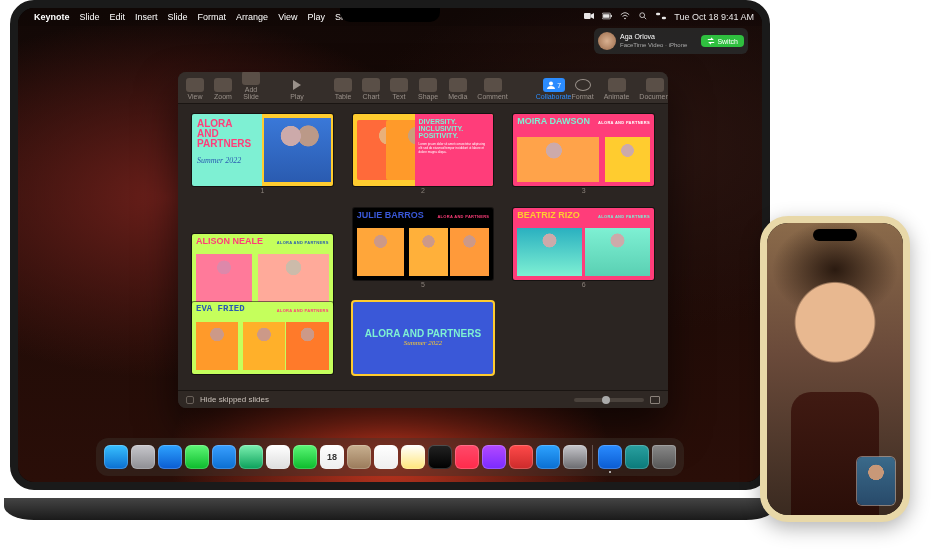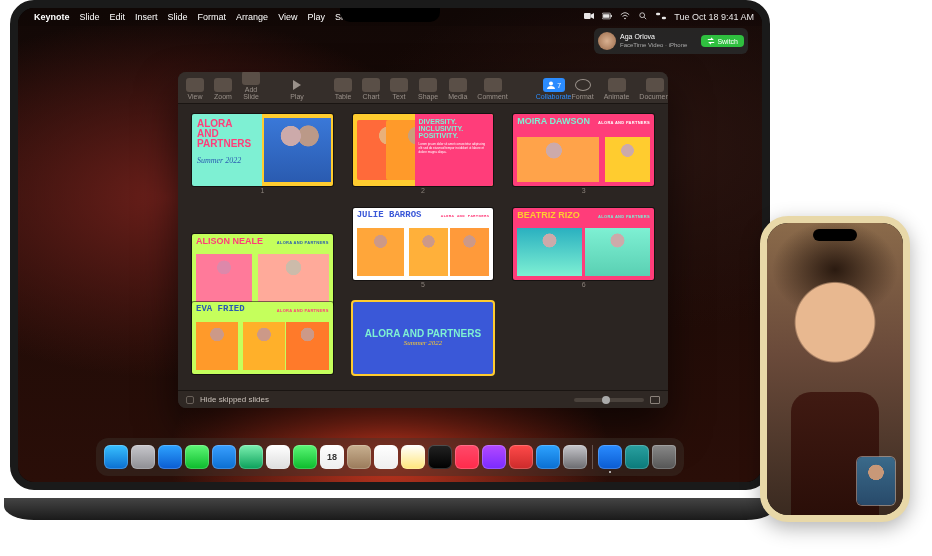--- a/index.html
+++ b/index.html
@@ -174,21 +174,21 @@
   
   .s4{background:#c5ff5c;margin-top:26px;}
   .s4 .title{left:4px;top:3px;color:#ff3d7a;font-size:9px;}
   .s4 .tag{right:4px;top:6px;color:#2a5bb0;}
   .s4 .pa{position:absolute;left:4px;bottom:4px;width:40%;height:66%;
     background:radial-gradient(circle at 50% 28%,#d8a 0 15%,transparent 16%),#ff7a9a;}
   .s4 .pb{position:absolute;right:4px;bottom:4px;width:50%;height:66%;
     background:radial-gradient(circle at 50% 28%,#cba 0 15%,transparent 16%),#ffaa9a;}
 
   
-  .s5{background:#ffffff;font-family:Liberation Mono, monospace;}
+  .s5{background:#000000;}
   .s5 .title{left:4px;top:3px;color:#3a58d8;font-size:9px;}
   .s5 .tag{right:4px;top:6px;color:#ff3d7a;}
   .s5 .pa{position:absolute;left:4px;bottom:4px;width:34%;height:66%;
     background:radial-gradient(circle at 50% 28%,#c98 0 15%,transparent 16%),#ffa63a;}
   .s5 .pb{position:absolute;left:40%;bottom:4px;width:28%;height:66%;
     background:radial-gradient(circle at 50% 28%,#c98 0 15%,transparent 16%),#ffb03a;}
   .s5 .pc{position:absolute;right:4px;bottom:4px;width:28%;height:66%;
     background:radial-gradient(circle at 50% 28%,#c98 0 15%,transparent 16%),#ff9a3a;}
 
   

